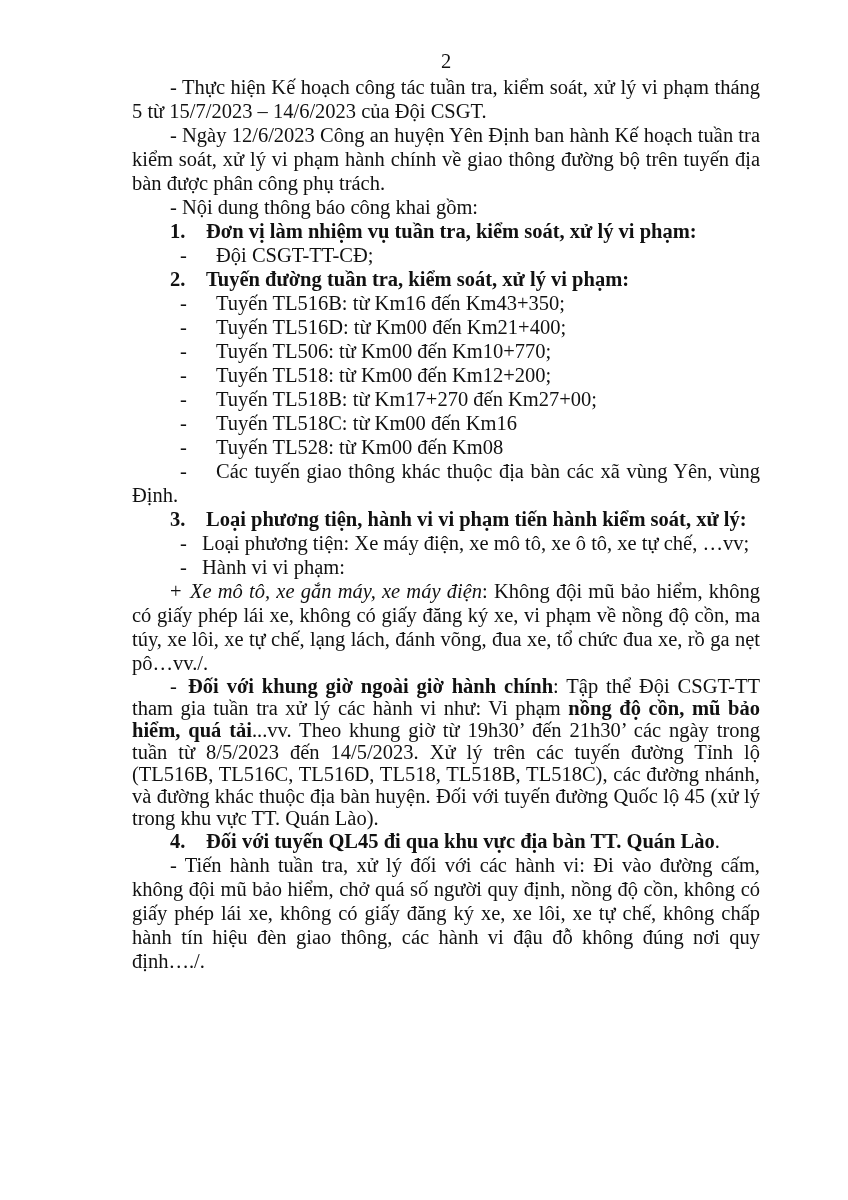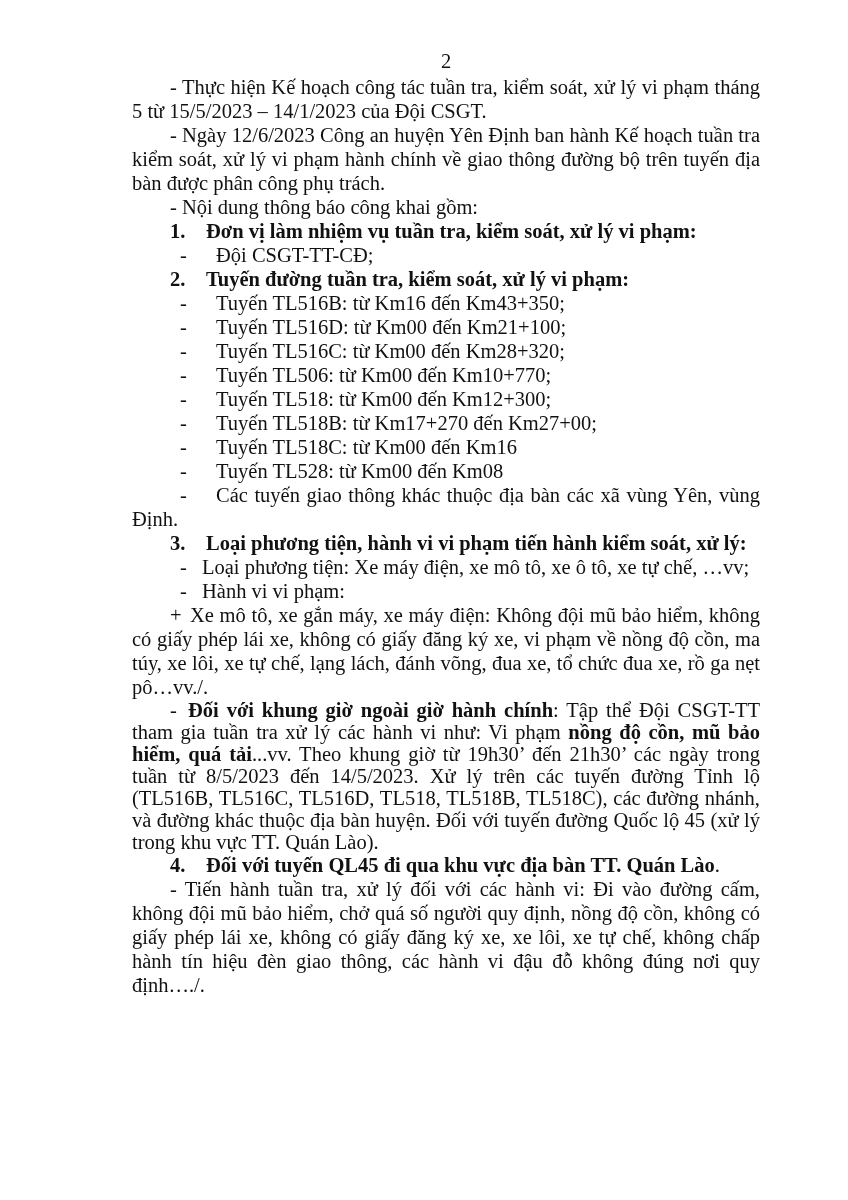--- a/index.html
+++ b/index.html
@@ -23,21 +23,21 @@
   .page-number {
     text-align: center;
     line-height: 22px;
     margin-bottom: 3px;
   }
   .p {
     text-align: justify;
     text-indent: 38px;
   }
   .bold { font-weight: bold; font-family: Liberation Serif, serif; }
-  .it { }
+  .it { font-style: italic; }
   .hnum {
     display: inline-block;
     width: 36px;
     text-indent: 0;
     font-weight: bold;
   }
   .li {
     text-align: justify;
     text-indent: 48px;
   }
@@ -66,21 +66,21 @@
   .loose { line-height: 22px; }
 </style>
 </head>
 <body>
 
 <div class="page">
 
   <div class="page-number">2</div>
 
 
-  <div class="p">- Thực hiện Kế hoạch công tác tuần tra, kiểm soát, xử lý vi phạm tháng 5 từ 15/5/2023 – 14/1/2023 của Đội CSGT.</div>
+  <div class="p">- Thực hiện Kế hoạch công tác tuần tra, kiểm soát, xử lý vi phạm tháng 5 từ 15/7/2023 – 14/6/2023 của Đội CSGT.</div>
 
   <div class="p">- Ngày 12/6/2023 Công an huyện Yên Định ban hành Kế hoạch tuần tra kiểm soát, xử lý vi phạm hành chính về giao thông đường bộ trên tuyến địa bàn được phân công phụ trách.</div>
 
   <div class="p">- Nội dung thông báo công khai gồm:</div>
 
   <div class="p bold">
     <span class="hnum">1.</span><span>Đơn vị làm nhiệm vụ tuần tra, kiểm soát, xử lý vi phạm:</span>
   </div>
 
   <div class="li">
@@ -88,30 +88,27 @@
   </div>
 
   <div class="p bold">
     <span class="hnum">2.</span><span>Tuyến đường tuần tra, kiểm soát, xử lý vi phạm:</span>
   </div>
 
   <div class="li">
     <span class="dash">-</span><span>Tuyến TL516B: từ Km16 đến Km43+350;</span>
   </div>
   <div class="li">
-    <span class="dash">-</span><span>Tuyến TL516D: từ Km00 đến Km21+100;</span>
-  </div>
-  <div class="li">
-    <span class="dash">-</span><span>Tuyến TL516C: từ Km00 đến Km28+320;</span>
+    <span class="dash">-</span><span>Tuyến TL516D: từ Km00 đến Km21+400;</span>
   </div>
   <div class="li">
     <span class="dash">-</span><span>Tuyến TL506: từ Km00 đến Km10+770;</span>
   </div>
   <div class="li">
-    <span class="dash">-</span><span>Tuyến TL518: từ Km00 đến Km12+300;</span>
+    <span class="dash">-</span><span>Tuyến TL518: từ Km00 đến Km12+200;</span>
   </div>
   <div class="li">
     <span class="dash">-</span><span>Tuyến TL518B: từ Km17+270 đến Km27+00;</span>
   </div>
   <div class="li">
     <span class="dash">-</span><span>Tuyến TL518C: từ Km00 đến Km16</span>
   </div>
   <div class="li">
     <span class="dash">-</span><span>Tuyến TL528: từ Km00 đến Km08</span>
   </div>

